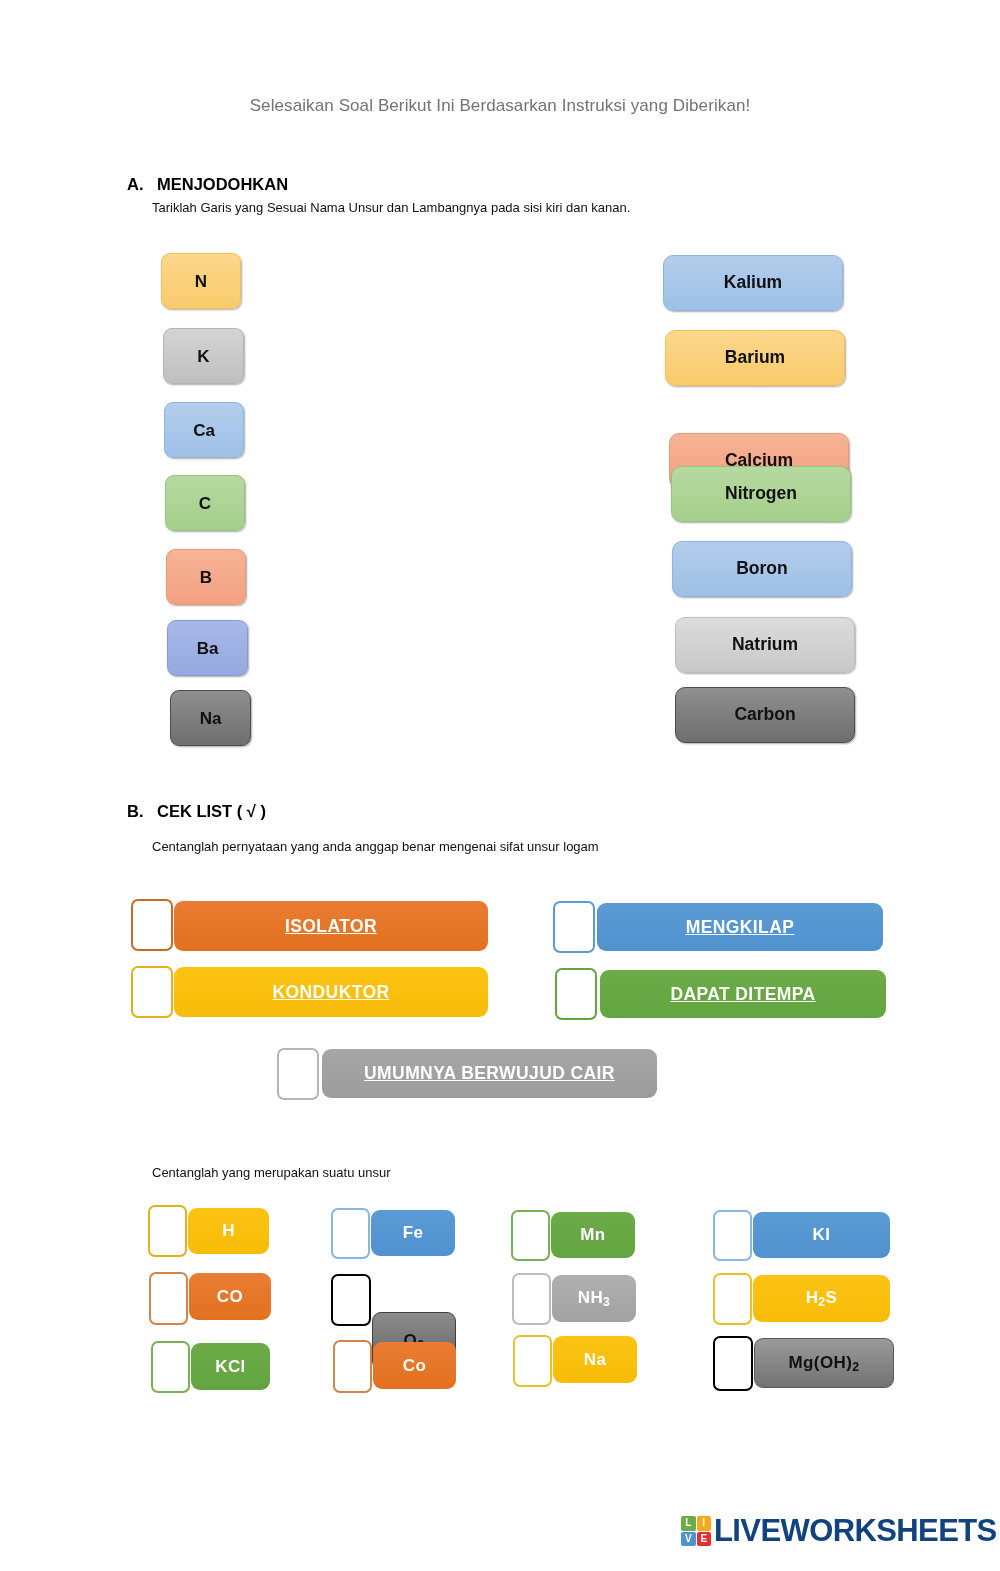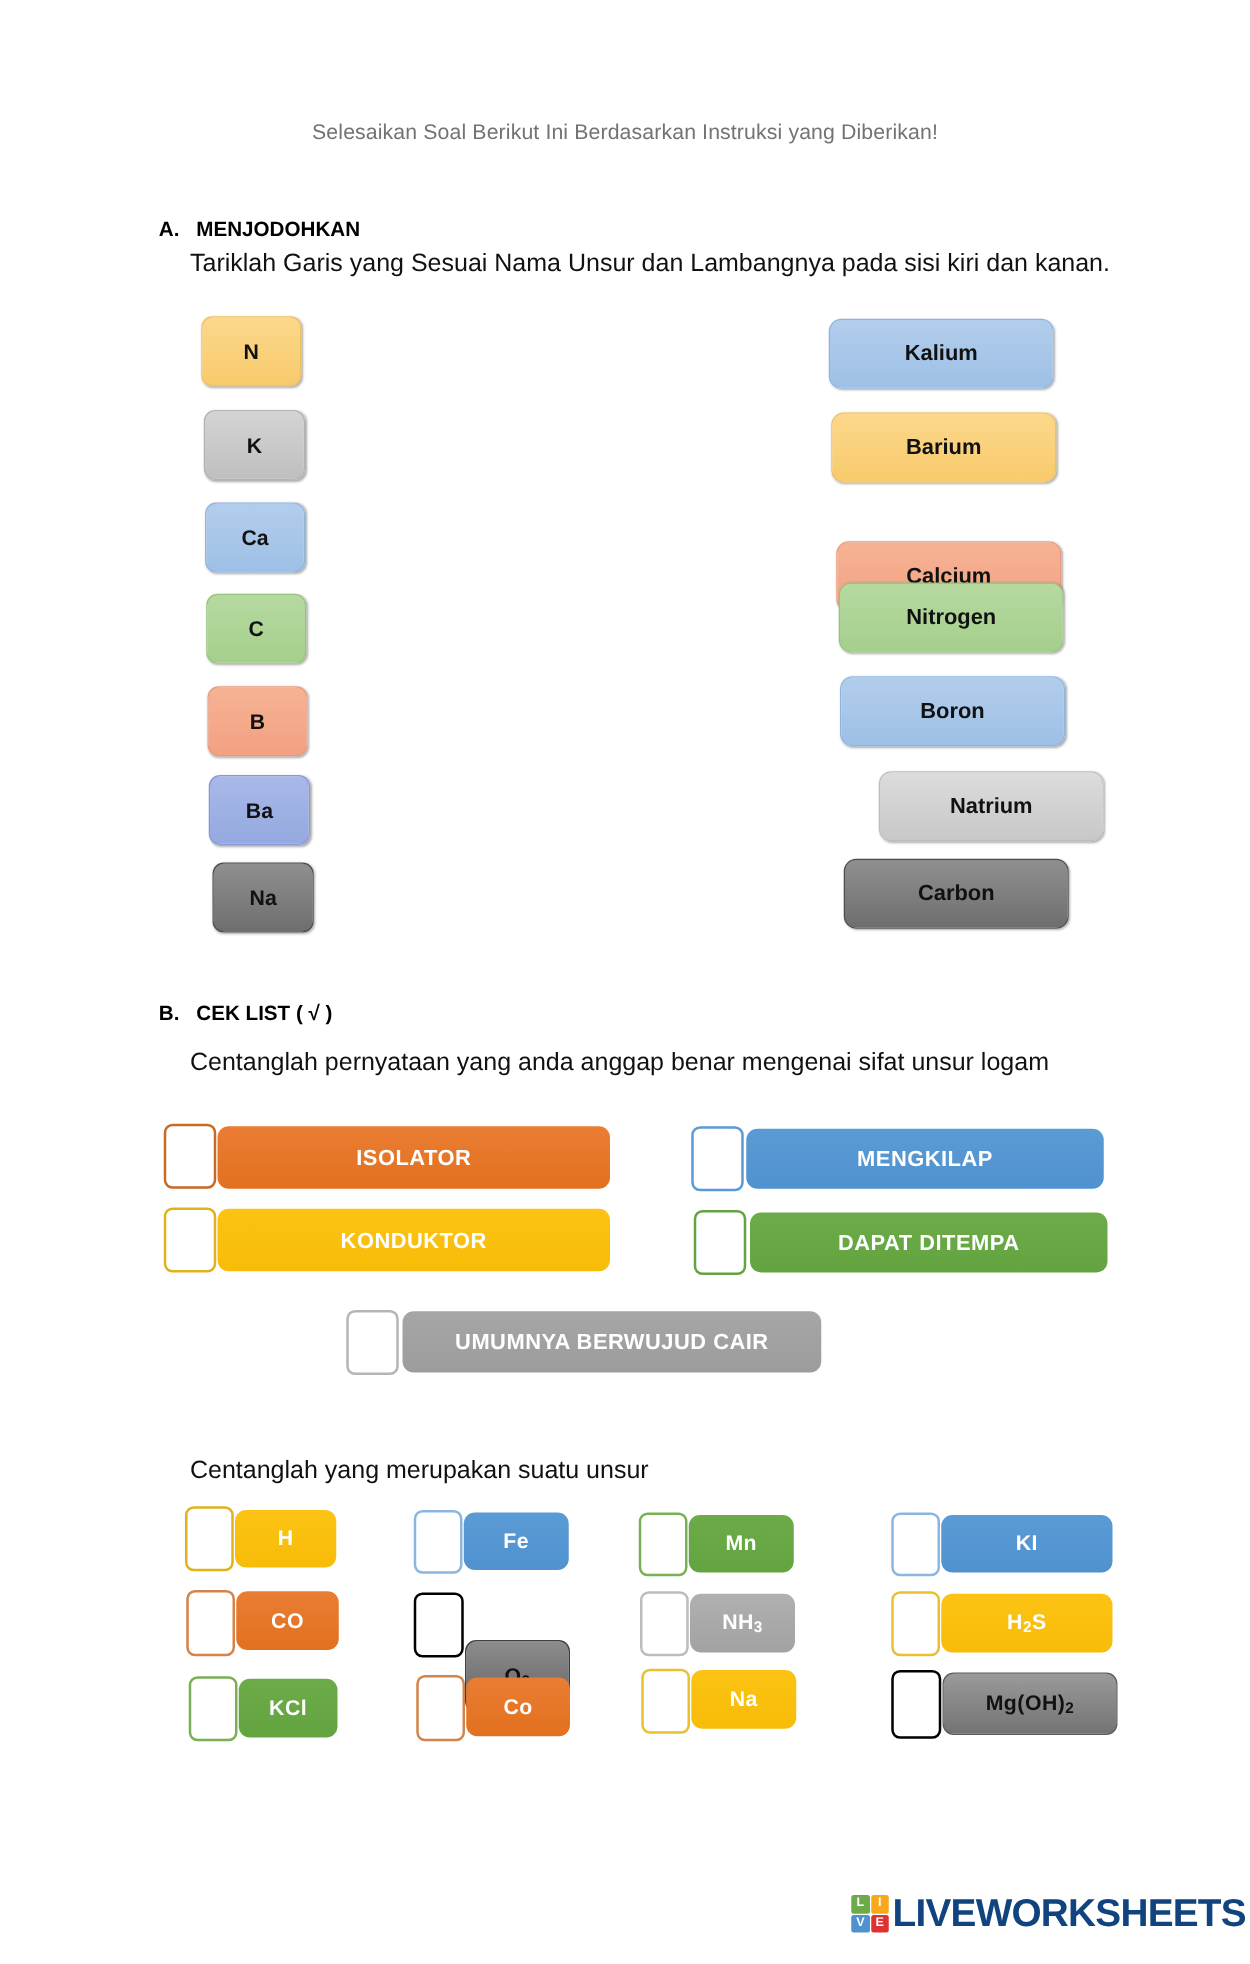--- a/index.html
+++ b/index.html
@@ -38,21 +38,21 @@
     font-size: 16.5px;
     font-weight: bold;
   }
   .sec-title {
     position: absolute;
     font-size: 16.5px;
     font-weight: bold;
   }
   .sec-sub {
     position: absolute;
-    font-size: 20px;
+    font-size: 13px;
     color: #111;
   }
 
   
   .mbox {
     position: absolute;
     display: flex;
     align-items: center;
     justify-content: center;
     border-radius: 9px;
@@ -70,41 +70,41 @@
 
   
   .g-gold   { background: linear-gradient(180deg,#fcd88c 0%,#f8ca6b 100%); border:1px solid #f0bf5e;}
   .g-silver { background: linear-gradient(180deg,#d4d4d4 0%,#bfbfbf 100%); border:1px solid #b3b3b3;}
   .g-blue   { background: linear-gradient(180deg,#b3cdec 0%,#9dc0e6 100%); border:1px solid #8fb4de;}
   .g-green  { background: linear-gradient(180deg,#b6d9a0 0%,#a5cf8c 100%); border:1px solid #95c47c;}
   .g-salmon { background: linear-gradient(180deg,#f6b394 0%,#f2a182 100%); border:1px solid #e89madd;}
   .g-salmon { background: linear-gradient(180deg,#f6b394 0%,#f2a182 100%); border:1px solid #e89a7c;}
   .g-peri   { background: linear-gradient(180deg,#a8b9e8 0%,#95a9e0 100%); border:1px solid #8799d6;}
   .g-dark   { background: linear-gradient(180deg,#8f8f8f 0%,#6e6e6e 100%); border:1px solid #4d4d4d;}
-  .g-lgray  { background: linear-gradient(180deg,#dcdcdc 0%,#c8c8c8 100%); border:1px solid #bdbdbd;margin-left:28px;}
+  .g-lgray  { background: linear-gradient(180deg,#dcdcdc 0%,#c8c8c8 100%); border:1px solid #bdbdbd;}
 
   
   .chk {
     position: absolute;
     background: #fff;
     border-radius: 7px;
     box-sizing: border-box;
   }
   .pill {
     position: absolute;
     display: flex;
     align-items: center;
     justify-content: center;
     border-radius: 9px;
     color: #fff;
     font-weight: bold;
     letter-spacing: .4px;
     box-sizing: border-box;
   }
-  .pill.stmt { font-size: 17.5px; }
+  .pill.stmt { font-size: 17.5px; text-decoration: underline; }
   .pill.elem { font-size: 17px; }
 
   .c-orange { background: linear-gradient(180deg,#ea7d33 0%,#e2711f 100%); }
   .c-amber  { background: linear-gradient(180deg,#fcc314 0%,#f7bc07 100%); }
   .c-blue   { background: linear-gradient(180deg,#5b9bd5 0%,#4f92cf 100%); }
   .c-green  { background: linear-gradient(180deg,#6cab48 0%,#63a440 100%); }
   .c-gray   { background: linear-gradient(180deg,#a6a6a6 0%,#9c9c9c 100%); }
   .c-dgray  { background: linear-gradient(180deg,#8c8c8c 0%,#636363 100%); border:1px solid #3f3f3f; color:#111; }
   .c-mgray  { background: linear-gradient(180deg,#9a9a9a 0%,#737373 100%); border:1px solid #5a5a5a; color:#111; }
   .c-ltgray { background: linear-gradient(180deg,#b0b0b0 0%,#a2a2a2 100%); }

